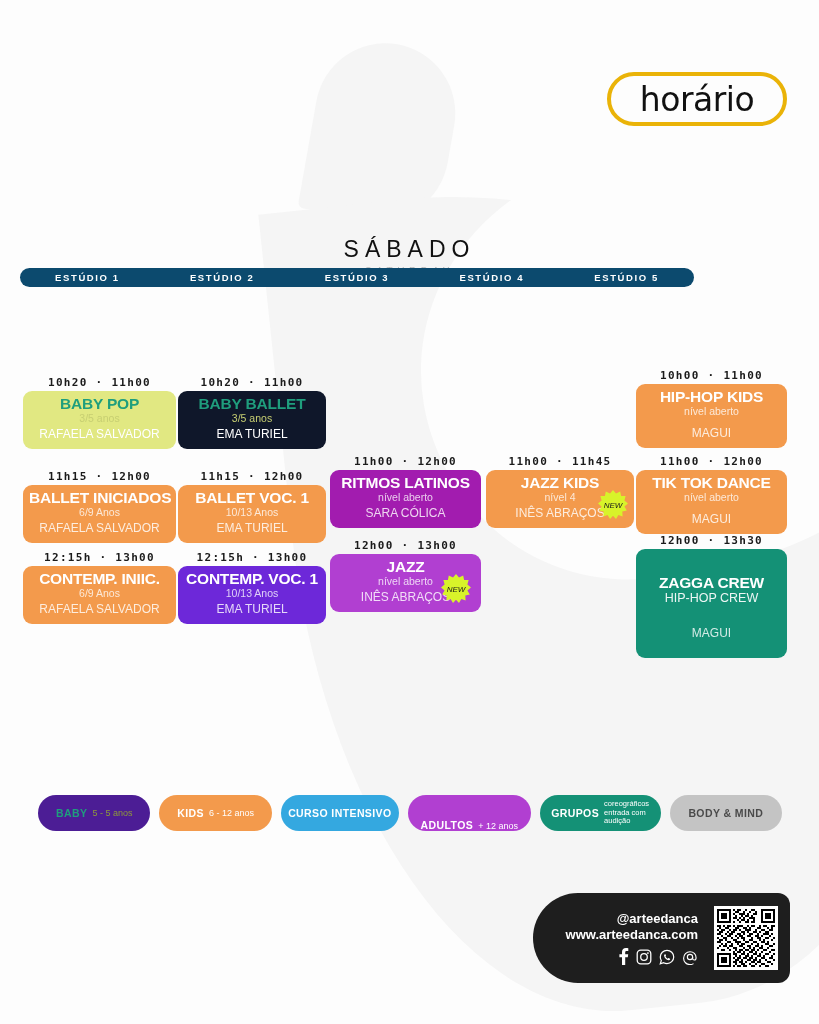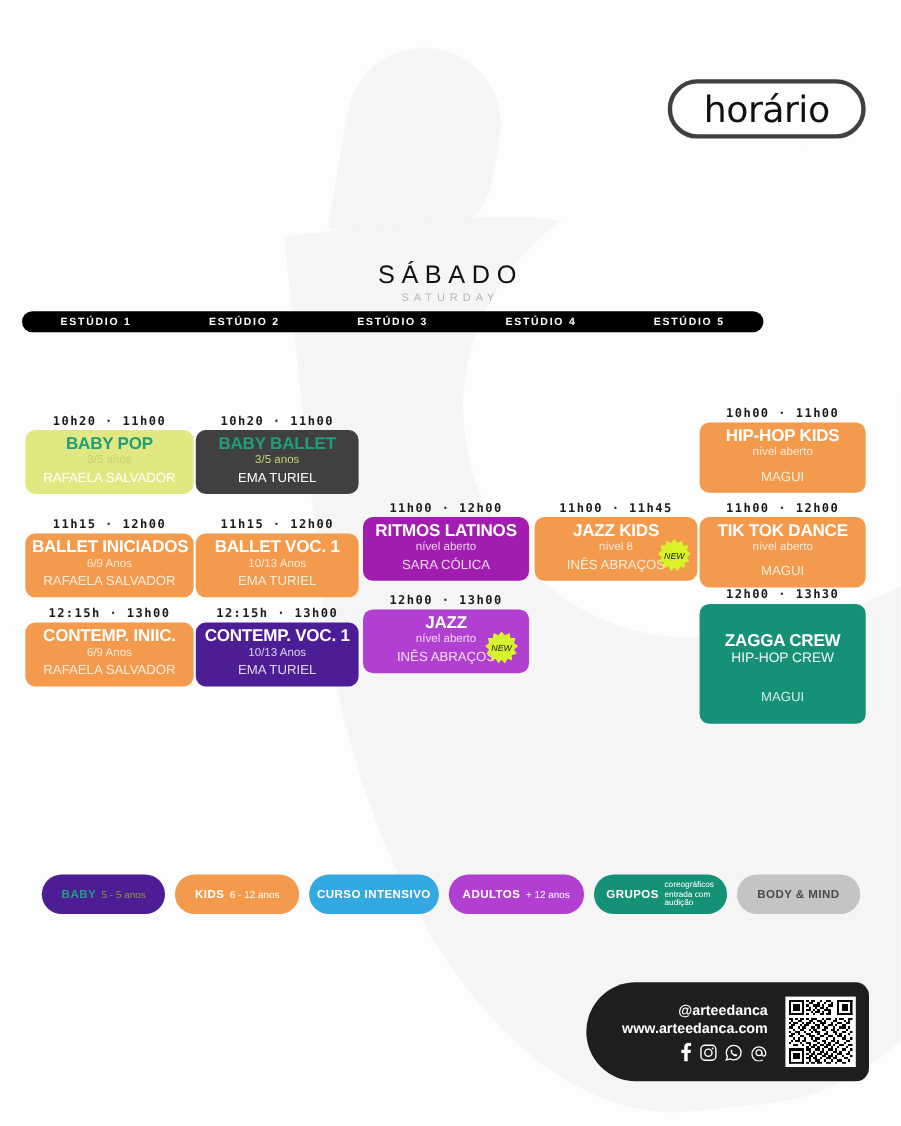--- a/index.html
+++ b/index.html
@@ -37,21 +37,21 @@
     width: 520px; height: 420px;
     background: #fdfdfd;
     border-radius: 60% 0 70% 55% / 70% 0 60% 70%;
     transform: rotate(-10deg);
   }
 
   
   .horario-badge {
     position: absolute; right: 32px; top: 72px;
     width: 180px; height: 54px;
-    border: 4px solid #404040; border-radius: 27px;
+    border: 4px solid #eab308; border-radius: 27px;
     display: flex; align-items: center; justify-content: center;
     background: transparent; z-index: 5;
   }
   .horario-badge span {
     font-size: 33px; font-weight: 400; color: #111;
     letter-spacing: -0.5px; line-height: 1;
     font-family: "DejaVu Sans", sans-serif;
   }
 
   .day-block {
@@ -62,23 +62,23 @@
     font-size: 23px; font-weight: 400; letter-spacing: 6px;
     color: #111; font-family: "Liberation Sans", sans-serif;
   }
   .day-en {
     font-size: 10px; letter-spacing: 4.5px; color: #b5b5b5;
     margin-top: 3px;
   }
 
   
   .studio-bar {
-    position: absolute; left: 20px; top: 283px;
+    position: absolute; left: 20px; top: 268px;
     width: 674px; height: 19px;
-    background: #000000; border-radius: 10px;
+    background: #0c4a6e; border-radius: 10px;
     display: flex; z-index: 5;
   }
   .studio-cell {
     flex: 1 1 0; display: flex; align-items: center; justify-content: center;
     color: #ffffff; font-size: 9.5px; font-weight: 700; letter-spacing: 1.6px;
   }
 
   
   .grid { position: absolute; left: 0; top: 0; width: 819px; height: 1024px; z-index: 4; }
 
@@ -214,39 +214,39 @@
       <div class="slot-time">12:15h · 13h00</div>
       <div class="card" style="background:#f39a4c;">
         <div class="card-title">CONTEMP. INIIC.</div>
         <div class="card-sub">6/9 Anos</div>
         <div class="card-teacher">RAFAELA SALVADOR</div>
       </div>
     </div>
 
     <div class="slot" style="left:178px; top:376px; width:148px;">
       <div class="slot-time">10h20 · 11h00</div>
-      <div class="card pale" style="background:#404040;">
+      <div class="card pale" style="background:#0f172a;">
         <div class="card-title">BABY BALLET</div>
         <div class="card-sub">3/5 anos</div>
         <div class="card-teacher">EMA TURIEL</div>
       </div>
     </div>
 
     <div class="slot" style="left:178px; top:470px; width:148px;">
       <div class="slot-time">11h15 · 12h00</div>
       <div class="card" style="background:#f39a4c;">
         <div class="card-title">BALLET VOC. 1</div>
         <div class="card-sub">10/13 Anos</div>
         <div class="card-teacher">EMA TURIEL</div>
       </div>
     </div>
 
     <div class="slot" style="left:178px; top:551px; width:148px;">
       <div class="slot-time">12:15h · 13h00</div>
-      <div class="card" style="background:#4c1d95;">
+      <div class="card" style="background:#6d28d9;">
         <div class="card-title">CONTEMP. VOC. 1</div>
         <div class="card-sub">10/13 Anos</div>
         <div class="card-teacher">EMA TURIEL</div>
       </div>
     </div>
 
     <div class="slot" style="left:330px; top:455px; width:151px;">
       <div class="slot-time">11h00 · 12h00</div>
       <div class="card" style="background:#a21caf;">
         <div class="card-title">RITMOS LATINOS</div>
@@ -262,21 +262,21 @@
         <div class="card-sub">nível aberto</div>
         <div class="card-teacher">INÊS ABRAÇOS</div>
         <div class="badge-new" style="right:10px; top:20px;">NEW</div>
       </div>
     </div>
 
     <div class="slot" style="left:486px; top:455px; width:148px;">
       <div class="slot-time">11h00 · 11h45</div>
       <div class="card" style="background:#f39a4c;">
         <div class="card-title">JAZZ KIDS</div>
-        <div class="card-sub">nível 8</div>
+        <div class="card-sub">nível 4</div>
         <div class="card-teacher">INÊS ABRAÇOS</div>
         <div class="badge-new" style="right:6px; top:20px;">NEW</div>
       </div>
     </div>
 
     <div class="slot" style="left:636px; top:369px; width:151px;">
       <div class="slot-time">10h00 · 11h00</div>
       <div class="card" style="background:#f39a4c;">
         <div class="card-title">HIP-HOP KIDS</div>
         <div class="card-sub">nível aberto</div>
@@ -309,21 +309,21 @@
       <span class="legend-strong" style="color:#1f9e7d;">BABY</span>
       <span class="legend-light" style="color:#8f9a3a;">5 - 5 anos</span>
     </div>
     <div class="legend-pill" style="background:#f39a4c; width:118px;">
       <span class="legend-strong" style="color:#ffffff;">KIDS</span>
       <span class="legend-light" style="color:#ffffff;">6 - 12 anos</span>
     </div>
     <div class="legend-pill" style="background:#34a8e0; width:118px;">
       <span class="legend-strong" style="color:#ffffff;text-align:center;">CURSO INTENSIVO</span>
     </div>
-    <div class="legend-pill" style="background:#b13fd1; width:129px;">
+    <div class="legend-pill" style="background:#b13fd1; width:129px;align-items:flex-end;">
       <span class="legend-strong" style="color:#ffffff;">ADULTOS</span>
       <span class="legend-light" style="color:#ffffff;">+ 12 anos</span>
     </div>
     <div class="legend-pill" style="background:#149176; width:127px;">
       <span class="legend-strong" style="color:#ffffff;">GRUPOS</span>
       <span class="legend-multi" style="color:#ffffff; white-space:pre-line;">coreográficos
 entrada com
 audição</span>
     </div>
     <div class="legend-pill" style="background:#c4c4c4; width:118px;">

